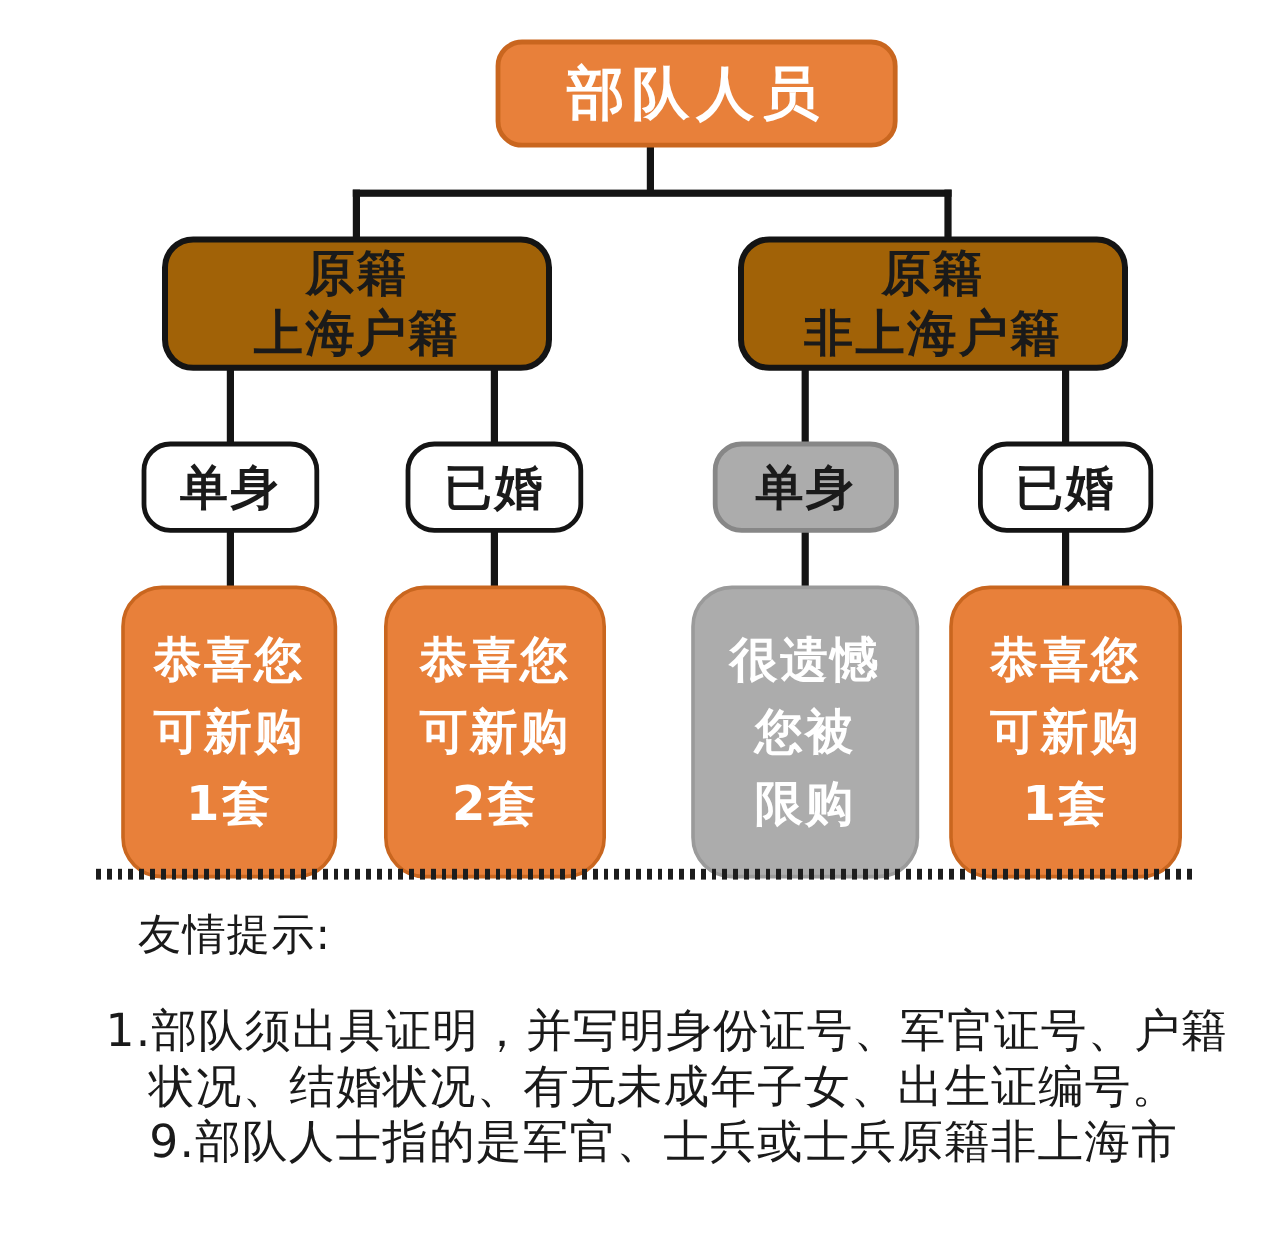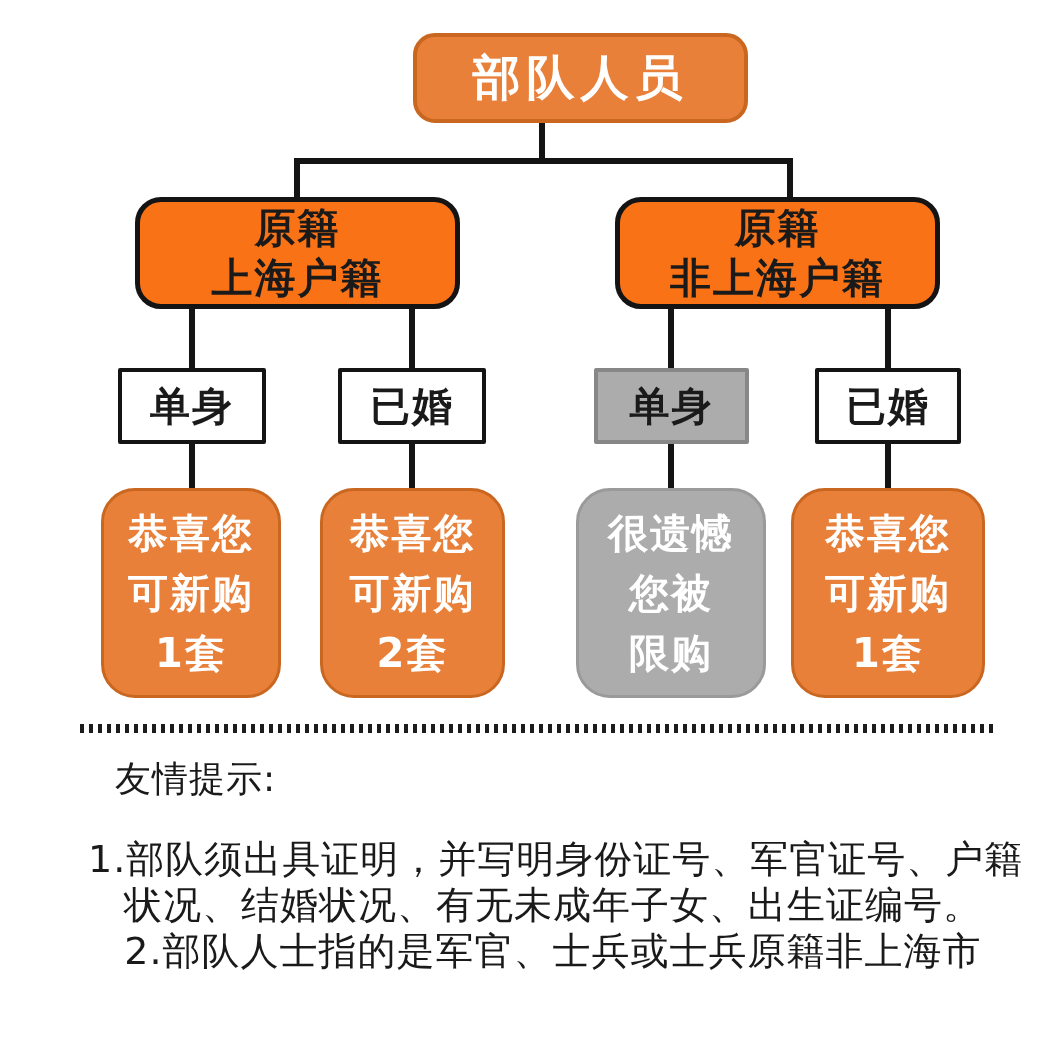--- a/index.html
+++ b/index.html
@@ -14,38 +14,38 @@
 
   .node{position:absolute; display:flex; flex-direction:column; align-items:center; justify-content:center; text-align:center;}
 
   .root-node{
     left:375px; top:33px; width:335px; height:90px;
     background:var(--orange-fill); border:4px solid var(--orange-border);
     border-radius:22px; color:#ffffff; font-size:48px; font-weight:900; letter-spacing:6px;margin-left:38px;
   }
   .branch-node{
     width:325px; height:112px; top:197px;
-    background:#f97316; border:5px solid var(--line-black); border-radius:26px;
+    background:#a16207; border:5px solid var(--line-black); border-radius:26px;
     color:var(--text-black); font-size:41px; font-weight:900; line-height:50px; letter-spacing:2px;
   }
   .branch-left{left:135px;}
   .branch-right{left:615px;}
 
   .status-node{
     top:368px; height:76px;
-    background:#ffffff; border:4px solid var(--line-black); border-radius:2px;
+    background:#ffffff; border:4px solid var(--line-black); border-radius:24px;
     color:var(--text-black); font-size:40px; font-weight:900; letter-spacing:2px;
   }
   .status-1{left:118px; width:148px;}
   .status-2{left:338px; width:148px;}
   .status-3{left:594px; width:155px; background:var(--gray-fill); border:4px solid var(--gray-border);}
   .status-4{left:815px; width:146px;}
 
   .result-node{
-    top:488px; height:210px; border-radius:34px;
+    top:488px; height:244px; border-radius:34px;
     color:#ffffff; font-size:40px; font-weight:900; line-height:60px; letter-spacing:2px;
   }
   .result-orange{background:var(--orange-fill); border:3px solid var(--orange-border);}
   .result-gray{background:var(--gray-fill); border:3px solid #9A9A9A;}
   .result-1{left:101px; width:180px;}
   .result-2{left:320px; width:185px;}
   .result-3{left:576px; width:190px;align-items:center;}
   .result-4{left:791px; width:194px;}
 
   .cline{position:absolute; background:var(--line-black);}
@@ -131,16 +131,16 @@
     <span>可新购</span>
     <span>1套</span>
   </div>
 
   <div class="divider"></div>
 
   <div class="notes-title">友情提示:</div>
   <div class="notes-body">
     <div class="note-line">1.部队须出具证明，并写明身份证号、军官证号、户籍</div>
     <div class="note-line">状况、结婚状况、有无未成年子女、出生证编号。</div>
-    <div class="note-line">2.部队人士指的是军官、士兵或士兵原籍非上海市</div>
+    <div class="note-line">9.部队人士指的是军官、士兵或士兵原籍非上海市</div>
   </div>
 
 </div>
 
 </body></html>

